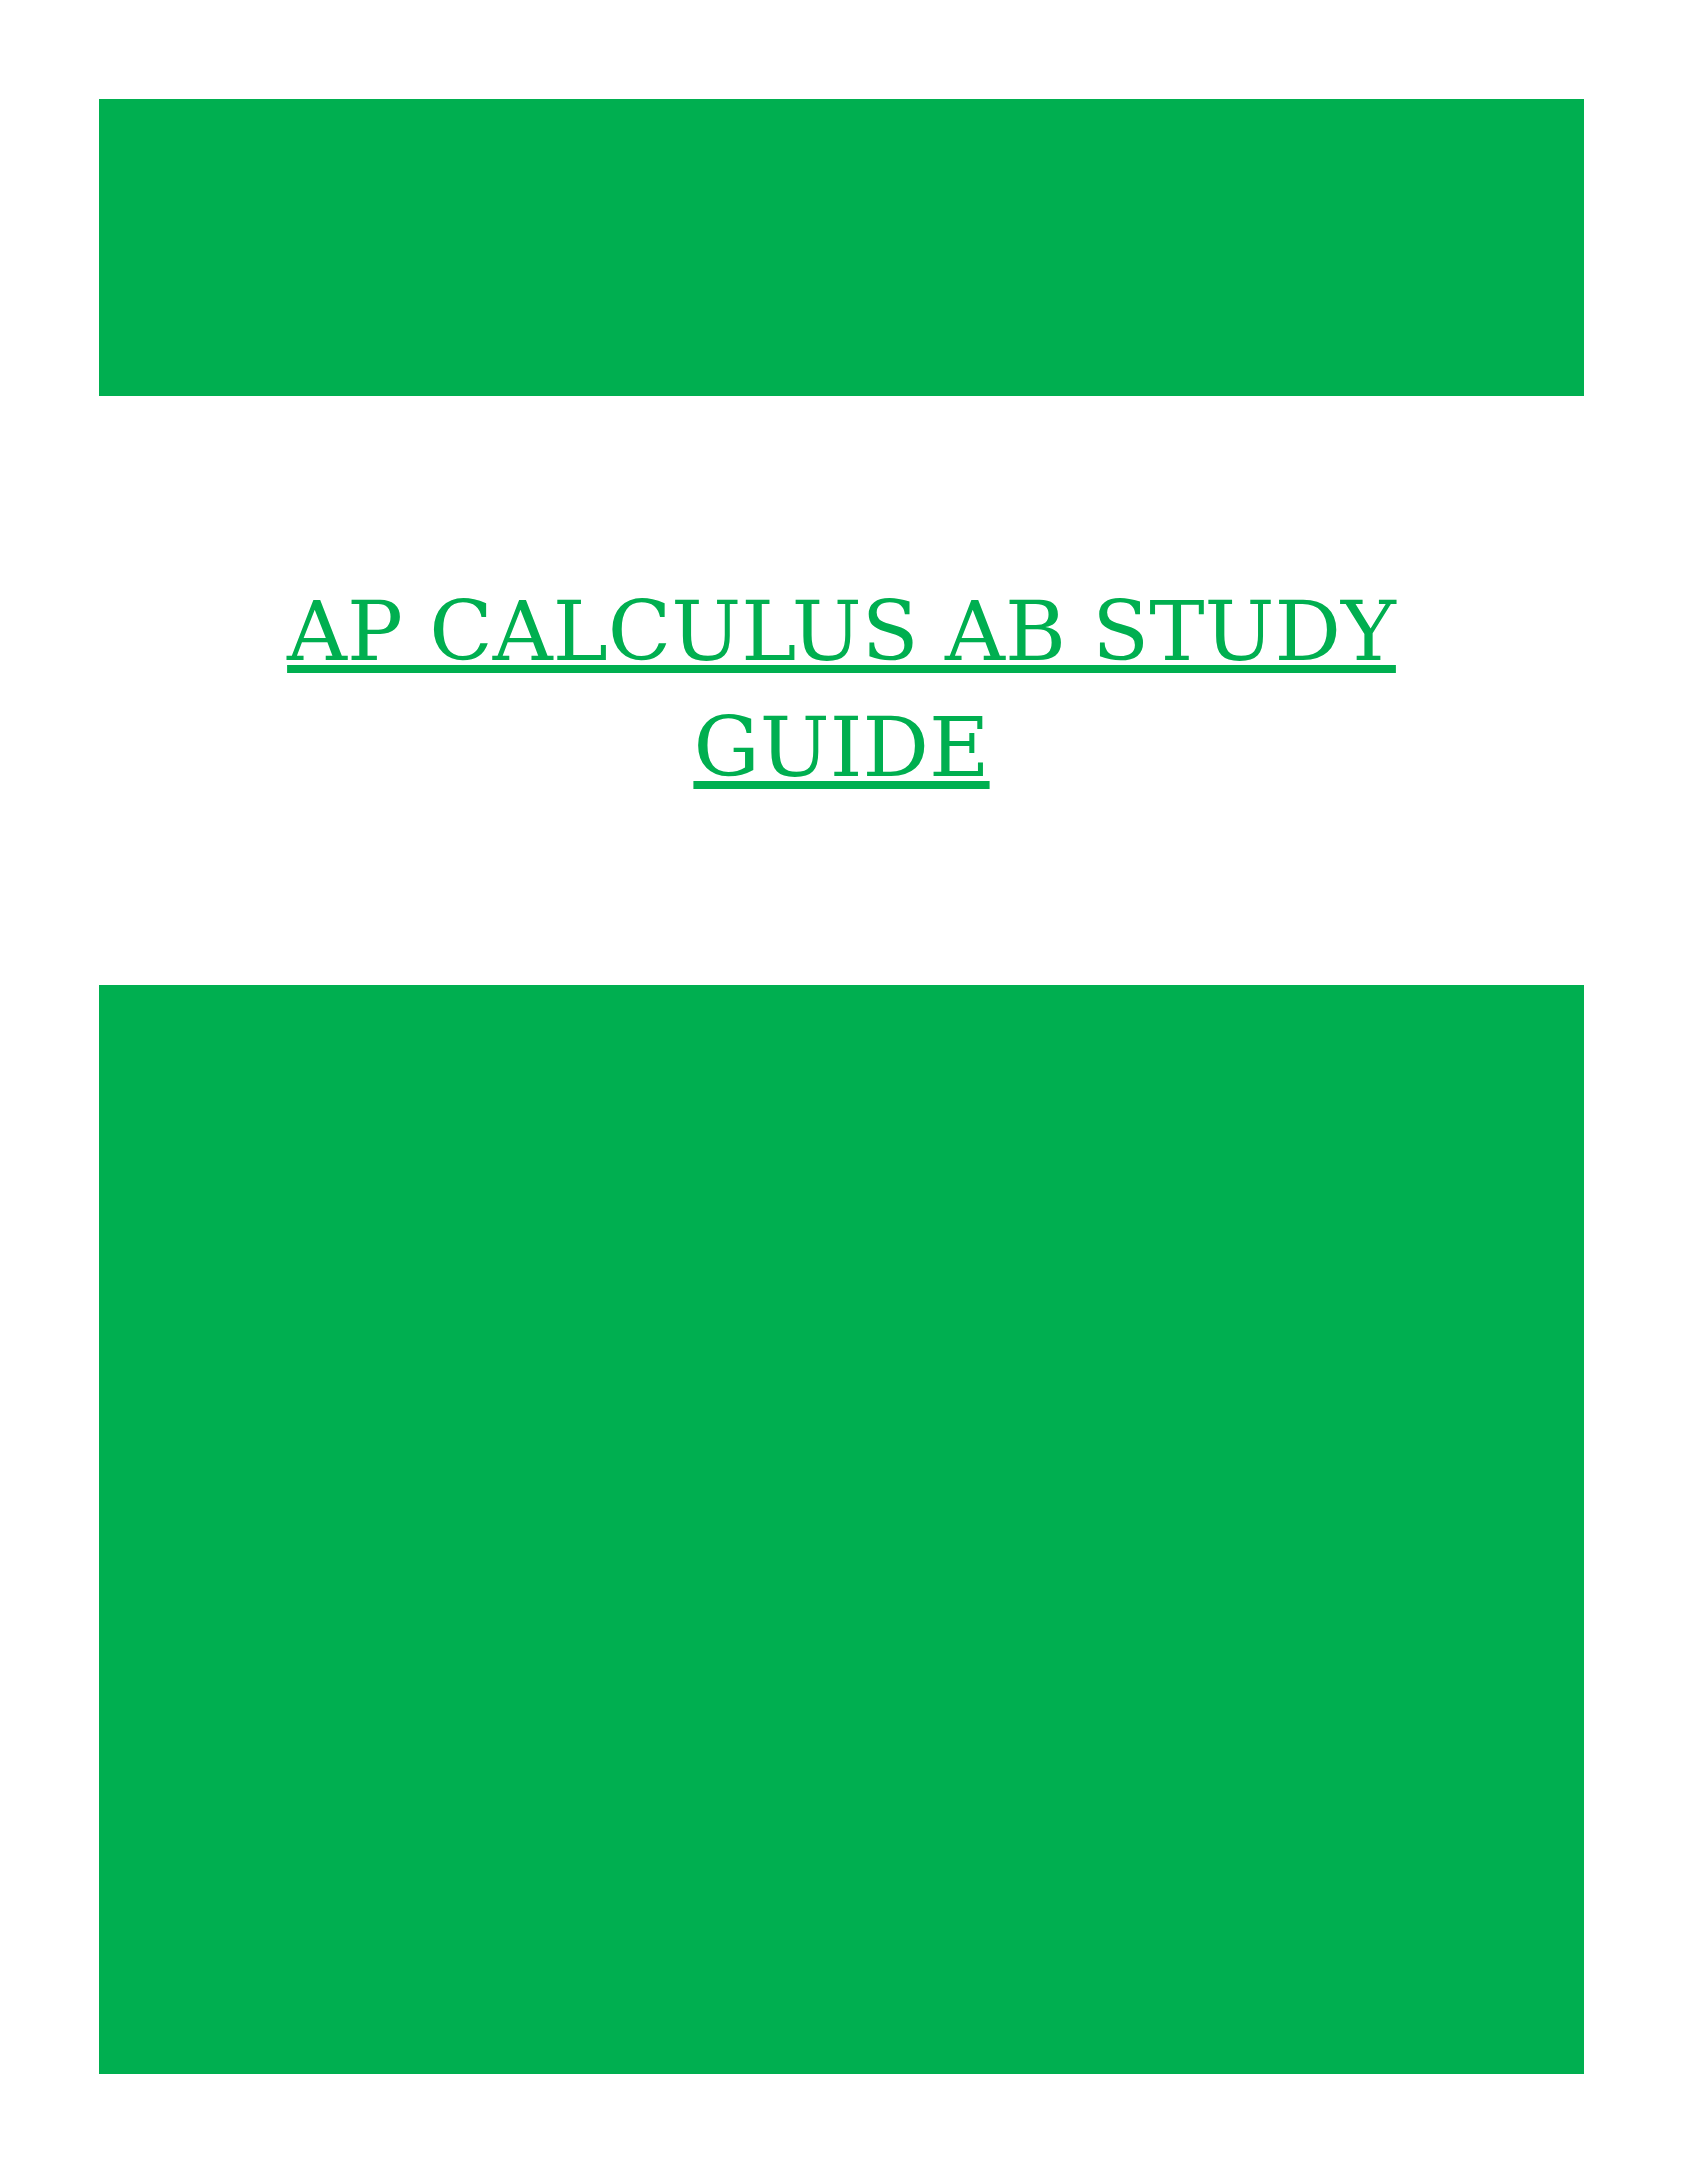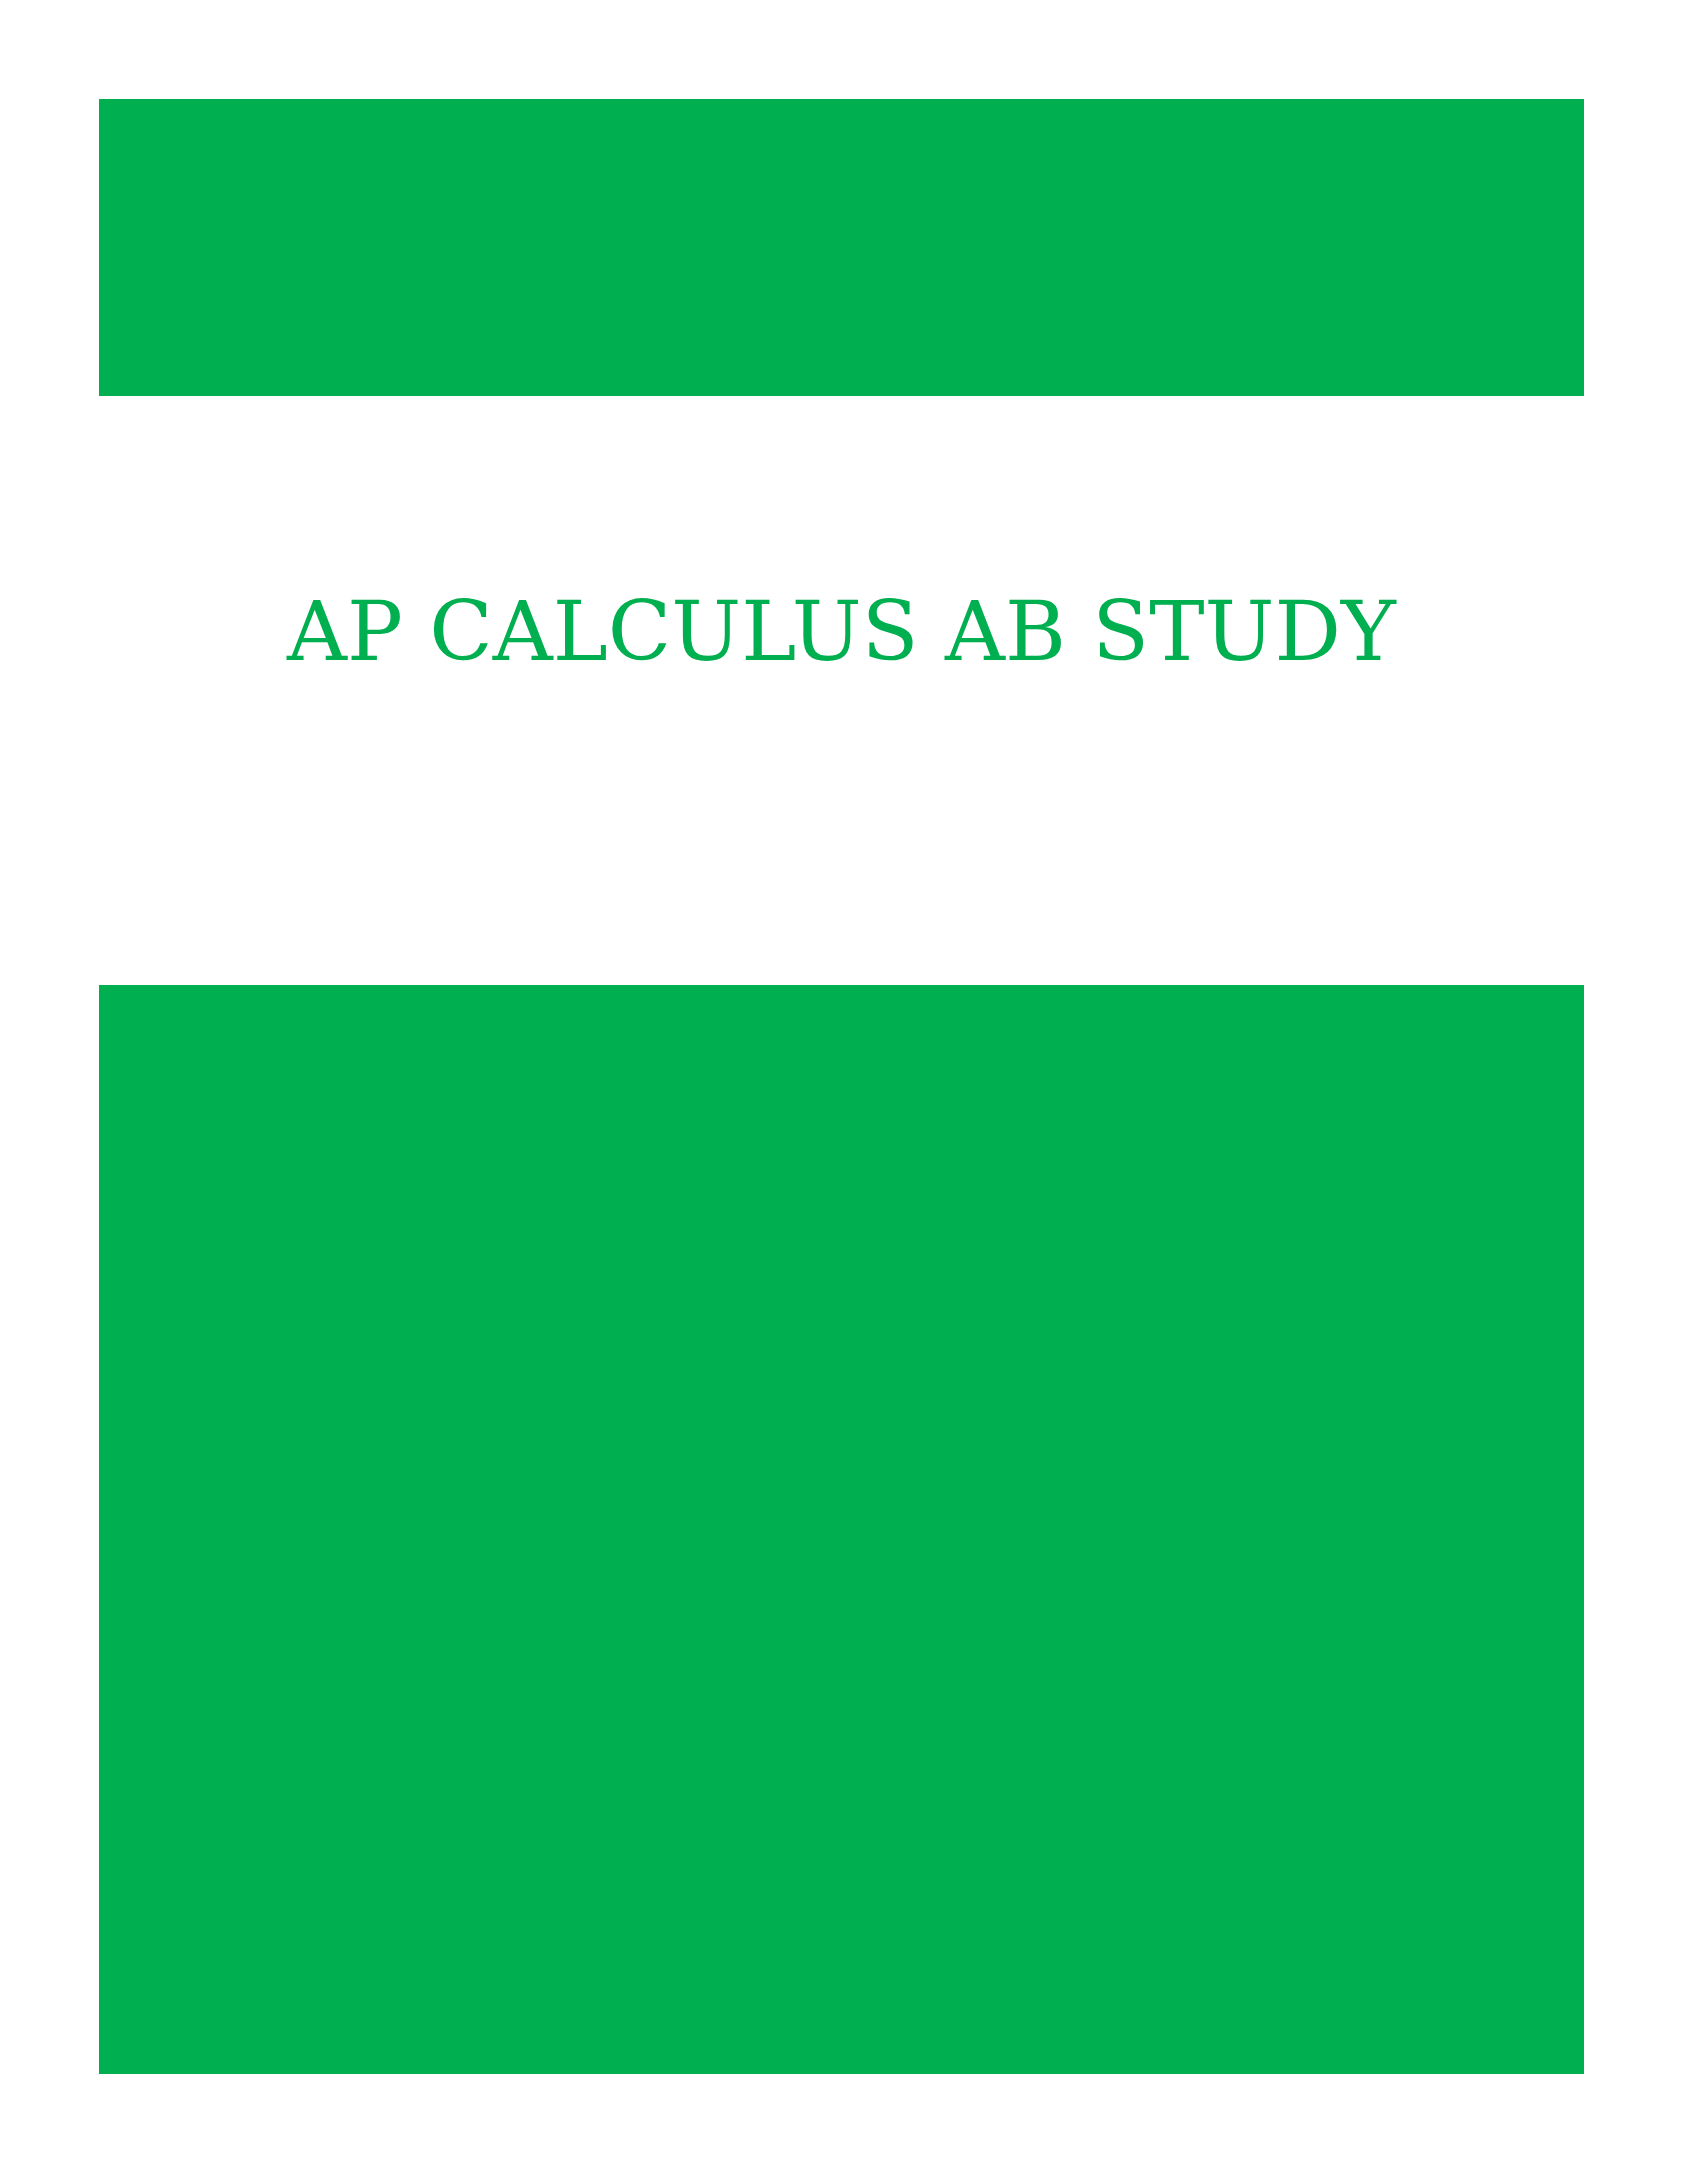--- a/index.html
+++ b/index.html
@@ -30,33 +30,35 @@
       font-family: "DejaVu Serif", "Liberation Serif", serif;
       font-size: 83px;
       line-height: 116px;
       color: #00AF50;
       letter-spacing: 0px;
       font-weight: normal;
     }
     .title-line {
       display: block;
       white-space: nowrap;
+      text-decoration: underline;
     }
     .band-bottom {
       position: absolute;
       left: 99px;
       top: 985px;
       width: 1485px;
       height: 1089px;
       background: #00AF50;
     }
   </style>
 </head>
 <body>
 
 <div class="band-top"></div>
 
 <div class="title-wrap">
   <span class="title-line">AP CALCULUS AB STUDY</span>
+  <span class="title-line">GUIDE</span>
 </div>
 
 <div class="band-bottom"></div>
 
 
 </body></html>

